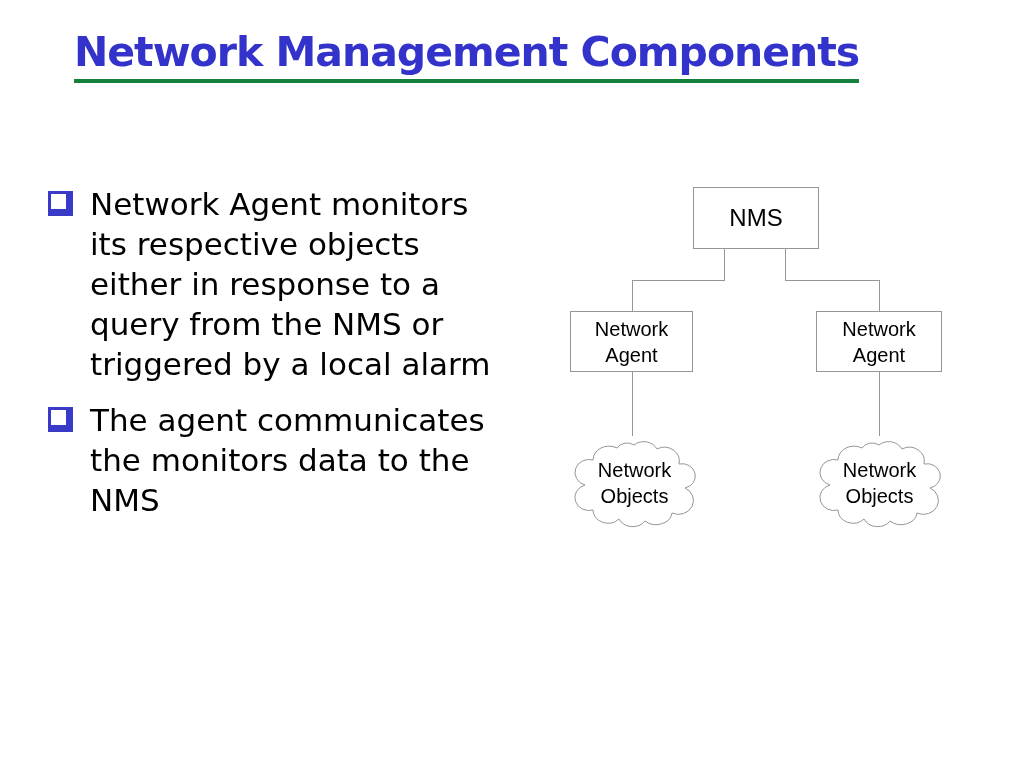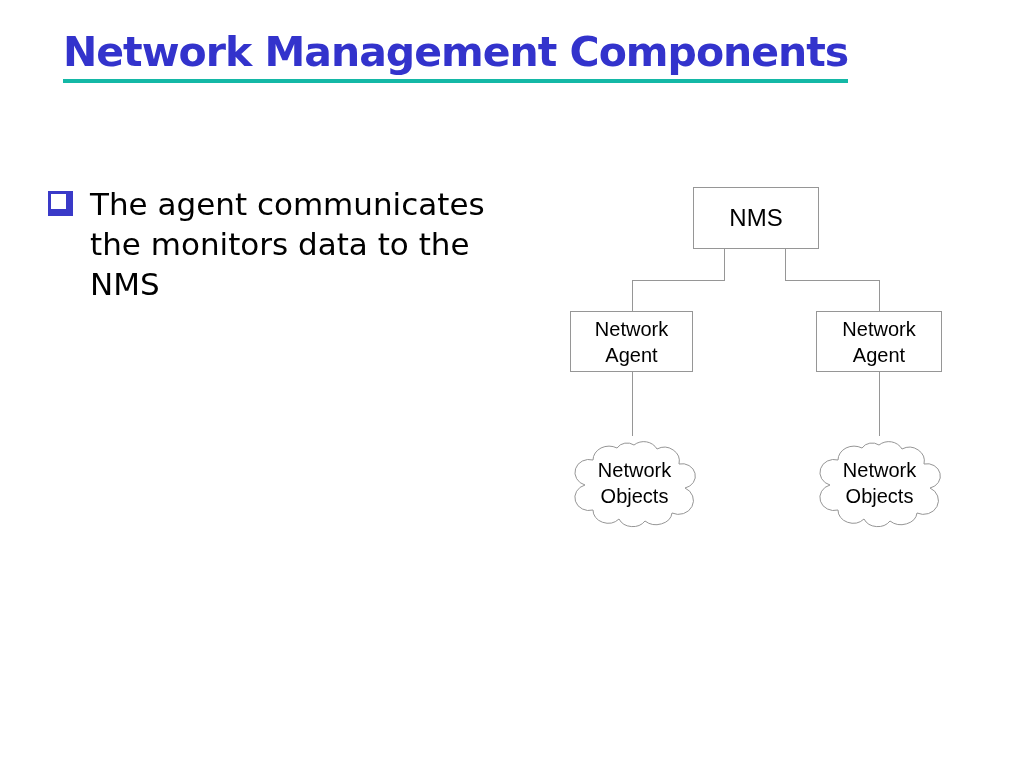--- a/index.html
+++ b/index.html
@@ -7,28 +7,28 @@
   body {
     position: relative;
     background: #ffffff;
     font-family: "DejaVu Sans", sans-serif;
     overflow: hidden;
   }
 
   
   .slide-title {
     position: absolute;
-    left: 63px;
+    left: 74px;
     top: 28px;
     font-size: 41px;
     font-weight: 700;
     letter-spacing: -1px;
     line-height: 48px;
     color: #3333CC;
-    border-bottom: 4px solid #14b8a6;
+    border-bottom: 4px solid #15803d;
     padding-bottom: 3px;
     display: inline-block;
   }
 
   
   .bullets {
     position: absolute;
     left: 48px;
     top: 184px;
     width: 510px;
@@ -102,20 +102,28 @@
   #cloud-right { left: 817px; top: 433px; }
 </style>
 </head>
 <body>
 
 <h1 class="slide-title">Network Management Components</h1>
 
 <div class="bullets">
   <div class="bullet-item">
     <span class="bullet-square"></span>
+    <div class="bullet-text">Network Agent monitors
+its respective objects
+either in response to a
+query from the NMS or
+triggered by a local alarm</div>
+  </div>
+  <div class="bullet-item">
+    <span class="bullet-square"></span>
     <div class="bullet-text">The agent communicates
 the monitors data to the
 NMS</div>
   </div>
 </div>
 
 <div class="diagram">
 
   <div class="node-box" id="nms-box">NMS</div>
 

